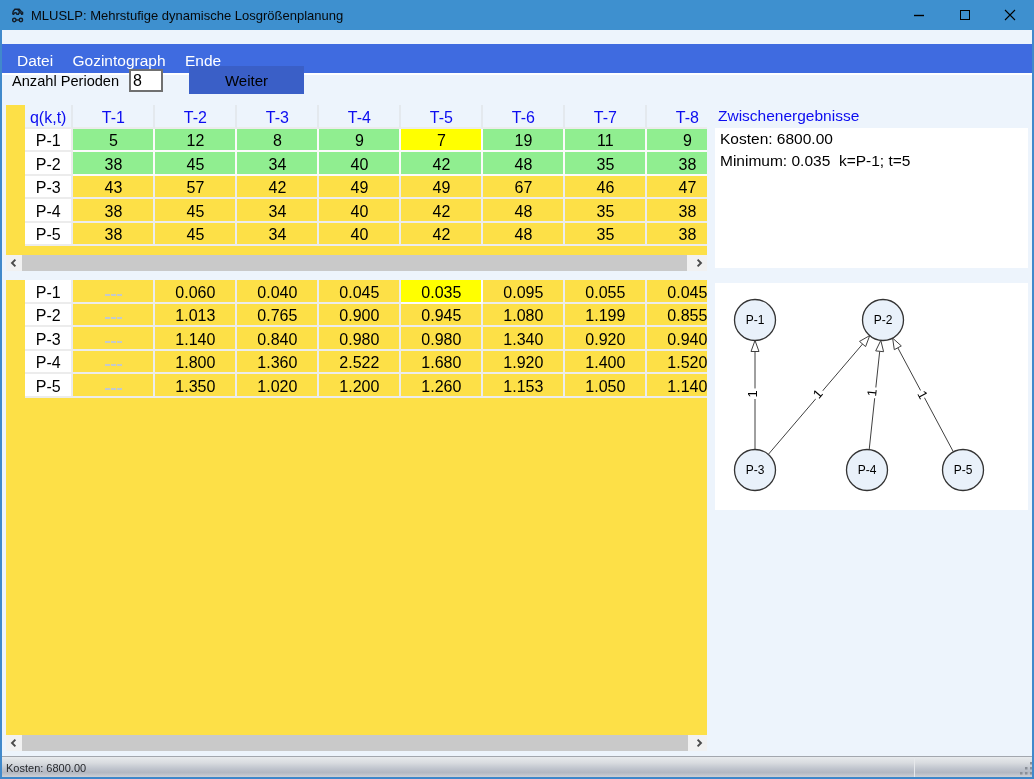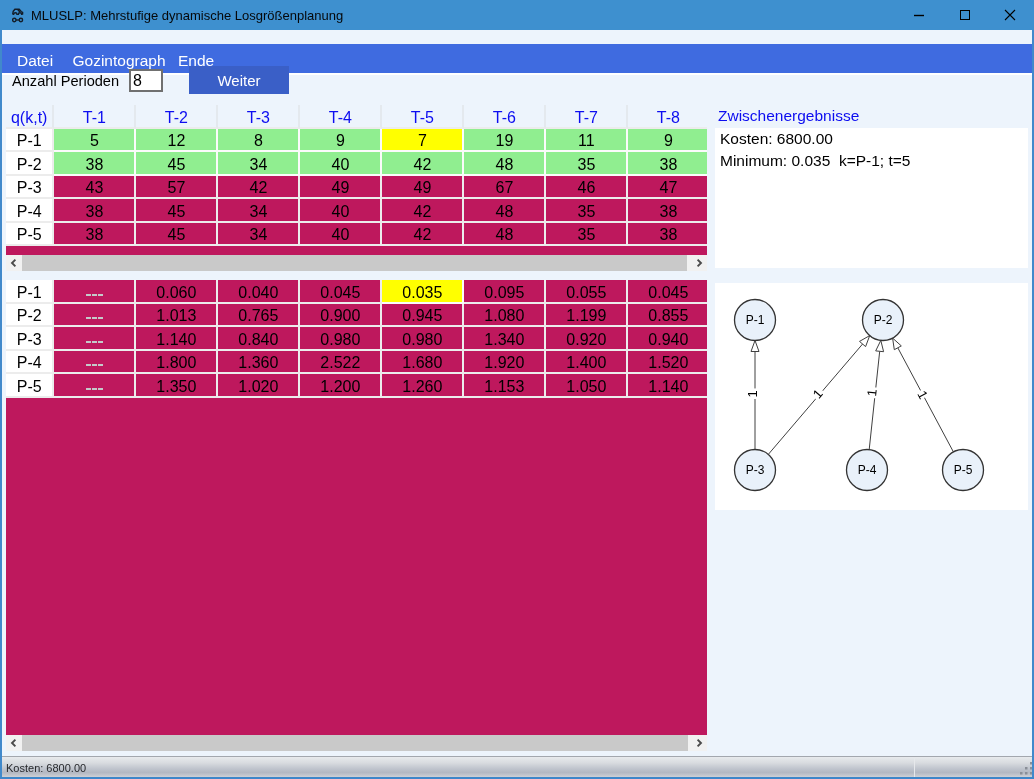--- a/index.html
+++ b/index.html
@@ -17,24 +17,24 @@
   .menuitem { top:3px; height:27px; line-height:27px; color:#ffffff; font-size:15.5px; position:absolute; }
 
   
   #bl { left:0; top:30px; width:2px; height:749px; background:#4189cb; }
   #br { left:1032px; top:30px; width:2px; height:749px; background:#4189cb; }
   #bb { left:0; top:777px; width:1034px; height:2px; background:#3e86c9; }
 
   
   #lbl-perioden { left:12px; top:73px; font-size:14.6px; color:#000; }
   #inp { left:129px; top:69px; width:34px; height:23px; background:#fff; border:2px solid #707070; font-size:16px; color:#000; padding-left:2px; line-height:19px; }
-  #btn-weiter { left:189px; top:66px; width:100px; height:28px; background:#3a5fc7; color:#ffffff; font-size:15px; text-align:center; line-height:30px; }
-
-  
-  .panel { background:#be185d; }
+  #btn-weiter { left:189px; top:66px; width:115px; height:28px; background:#3a5fc7; color:#000000; font-size:15px; text-align:center; line-height:30px; }
+
+  
+  .panel { background:#fde047;padding-left:19px; }
   #panelA { left:6px; top:105px; width:701px; height:166px; overflow:hidden; }
   #panelB { left:6px; top:280px; width:701px; height:471px; overflow:hidden; }
   table { border-collapse:separate; border-spacing:0; table-layout:fixed; width:704.4px; }
   td { height:22.5px; text-align:center; vertical-align:middle; font-size:16px; color:#000; padding-top:3.5px;
        border-right:2px solid #ececec; border-bottom:2px solid #ececec; overflow:hidden; }
   td.hdr { color:#0d0df0; background:#edf4fc; border-right-color:#e4e9ee; border-bottom-color:#ececec; }
   td.rowh { background:#ffffff; }
   td.g { background:#90ee90; border-right-color:#fbfbfb; border-bottom-color:#fbfbfb; }
   td.y { background:#ffff00; border-right-color:#fbfbfb; border-bottom-color:#fbfbfb; }
   td.dash span { display:inline-block; width:5px; height:2px; vertical-align:2px; margin-right:12px;
@@ -78,21 +78,21 @@
 <svg class="abs winbtn" style="left:942px;">
     <rect x="18.5" y="10.5" width="9" height="9" fill="none" stroke="#000" stroke-width="1"></rect>
   </svg>
 <svg class="abs winbtn" style="left:988px;">
     <path d="M17 10 L27 20 M27 10 L17 20" stroke="#000" stroke-width="1.1" fill="none"></path>
   </svg>
 
 <div id="menubar" class="abs">
   <div class="menuitem" style="left:17px;">Datei</div>
   <div class="menuitem" style="left:72.5px;">Gozintograph</div>
-  <div class="menuitem" style="left:178px;">Ende</div>
+  <div class="menuitem" style="left:185px;">Ende</div>
 </div>
 
 <div id="lbl-perioden" class="abs">Anzahl Perioden</div>
 <div id="inp" class="abs">8</div>
 <div id="btn-weiter" class="abs">Weiter</div>
 
 <div id="panelA" class="abs panel">
 <table>
  <colgroup>
         <col style="width:48.4px">

